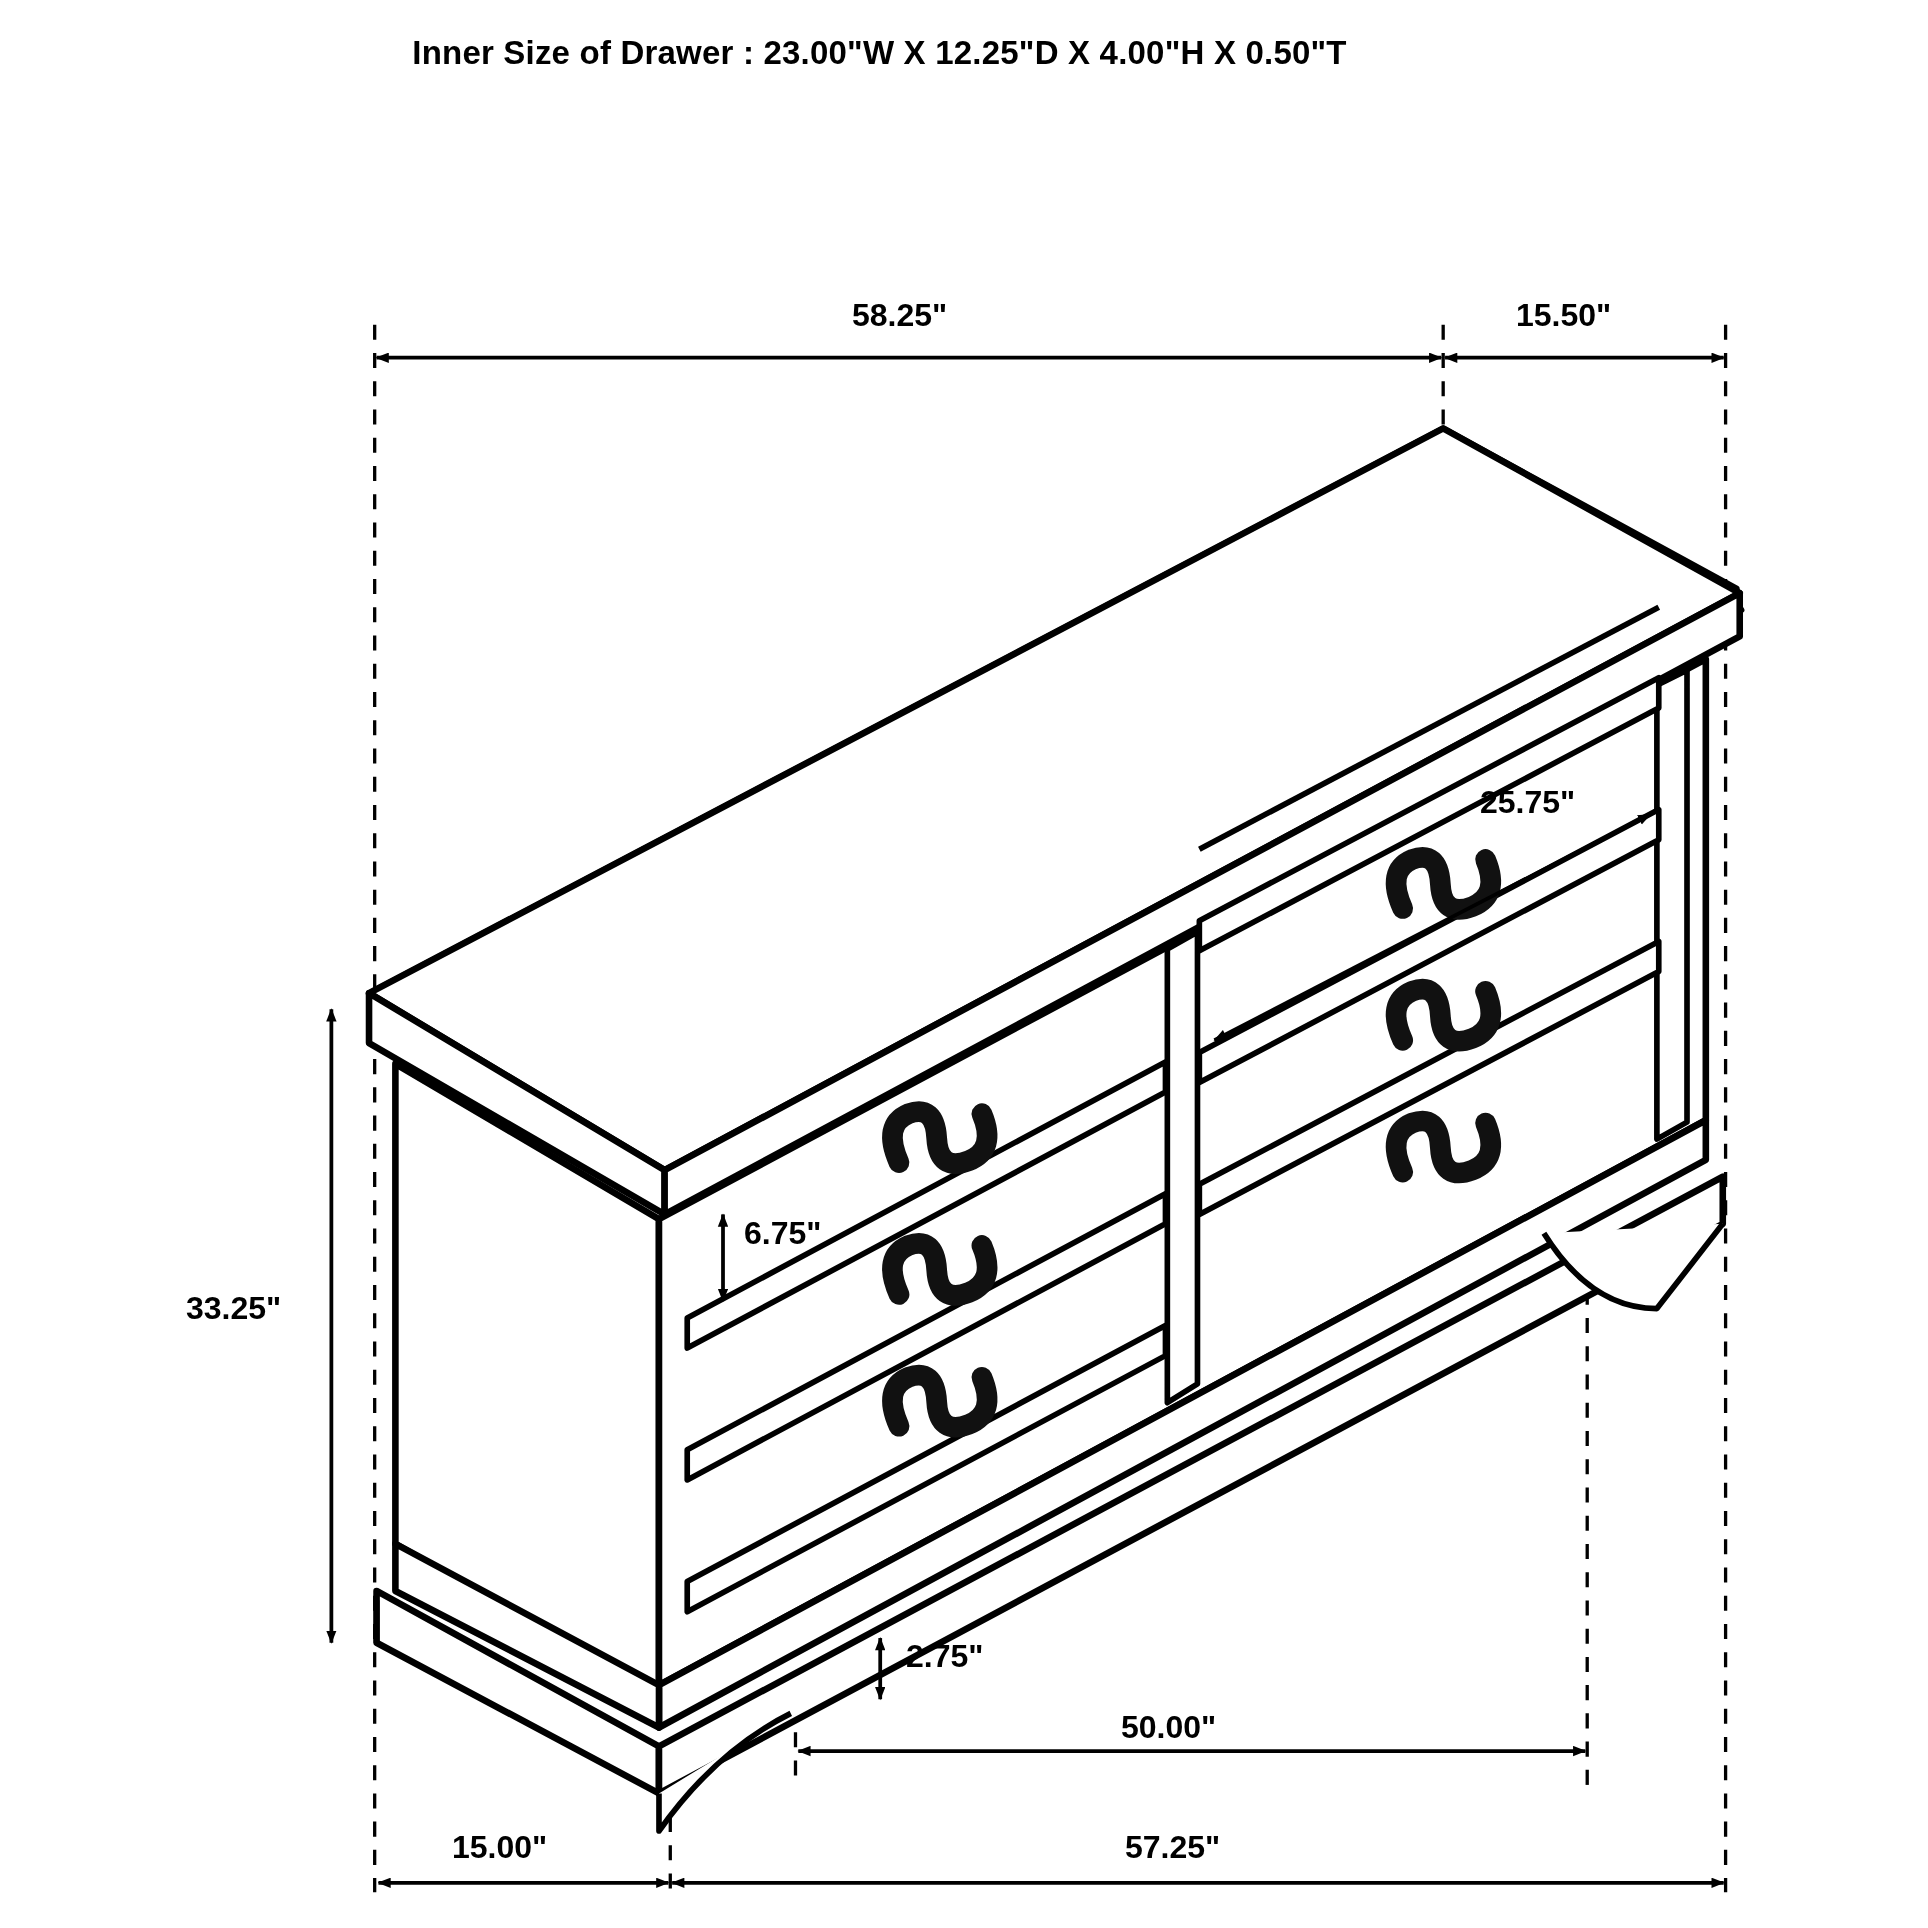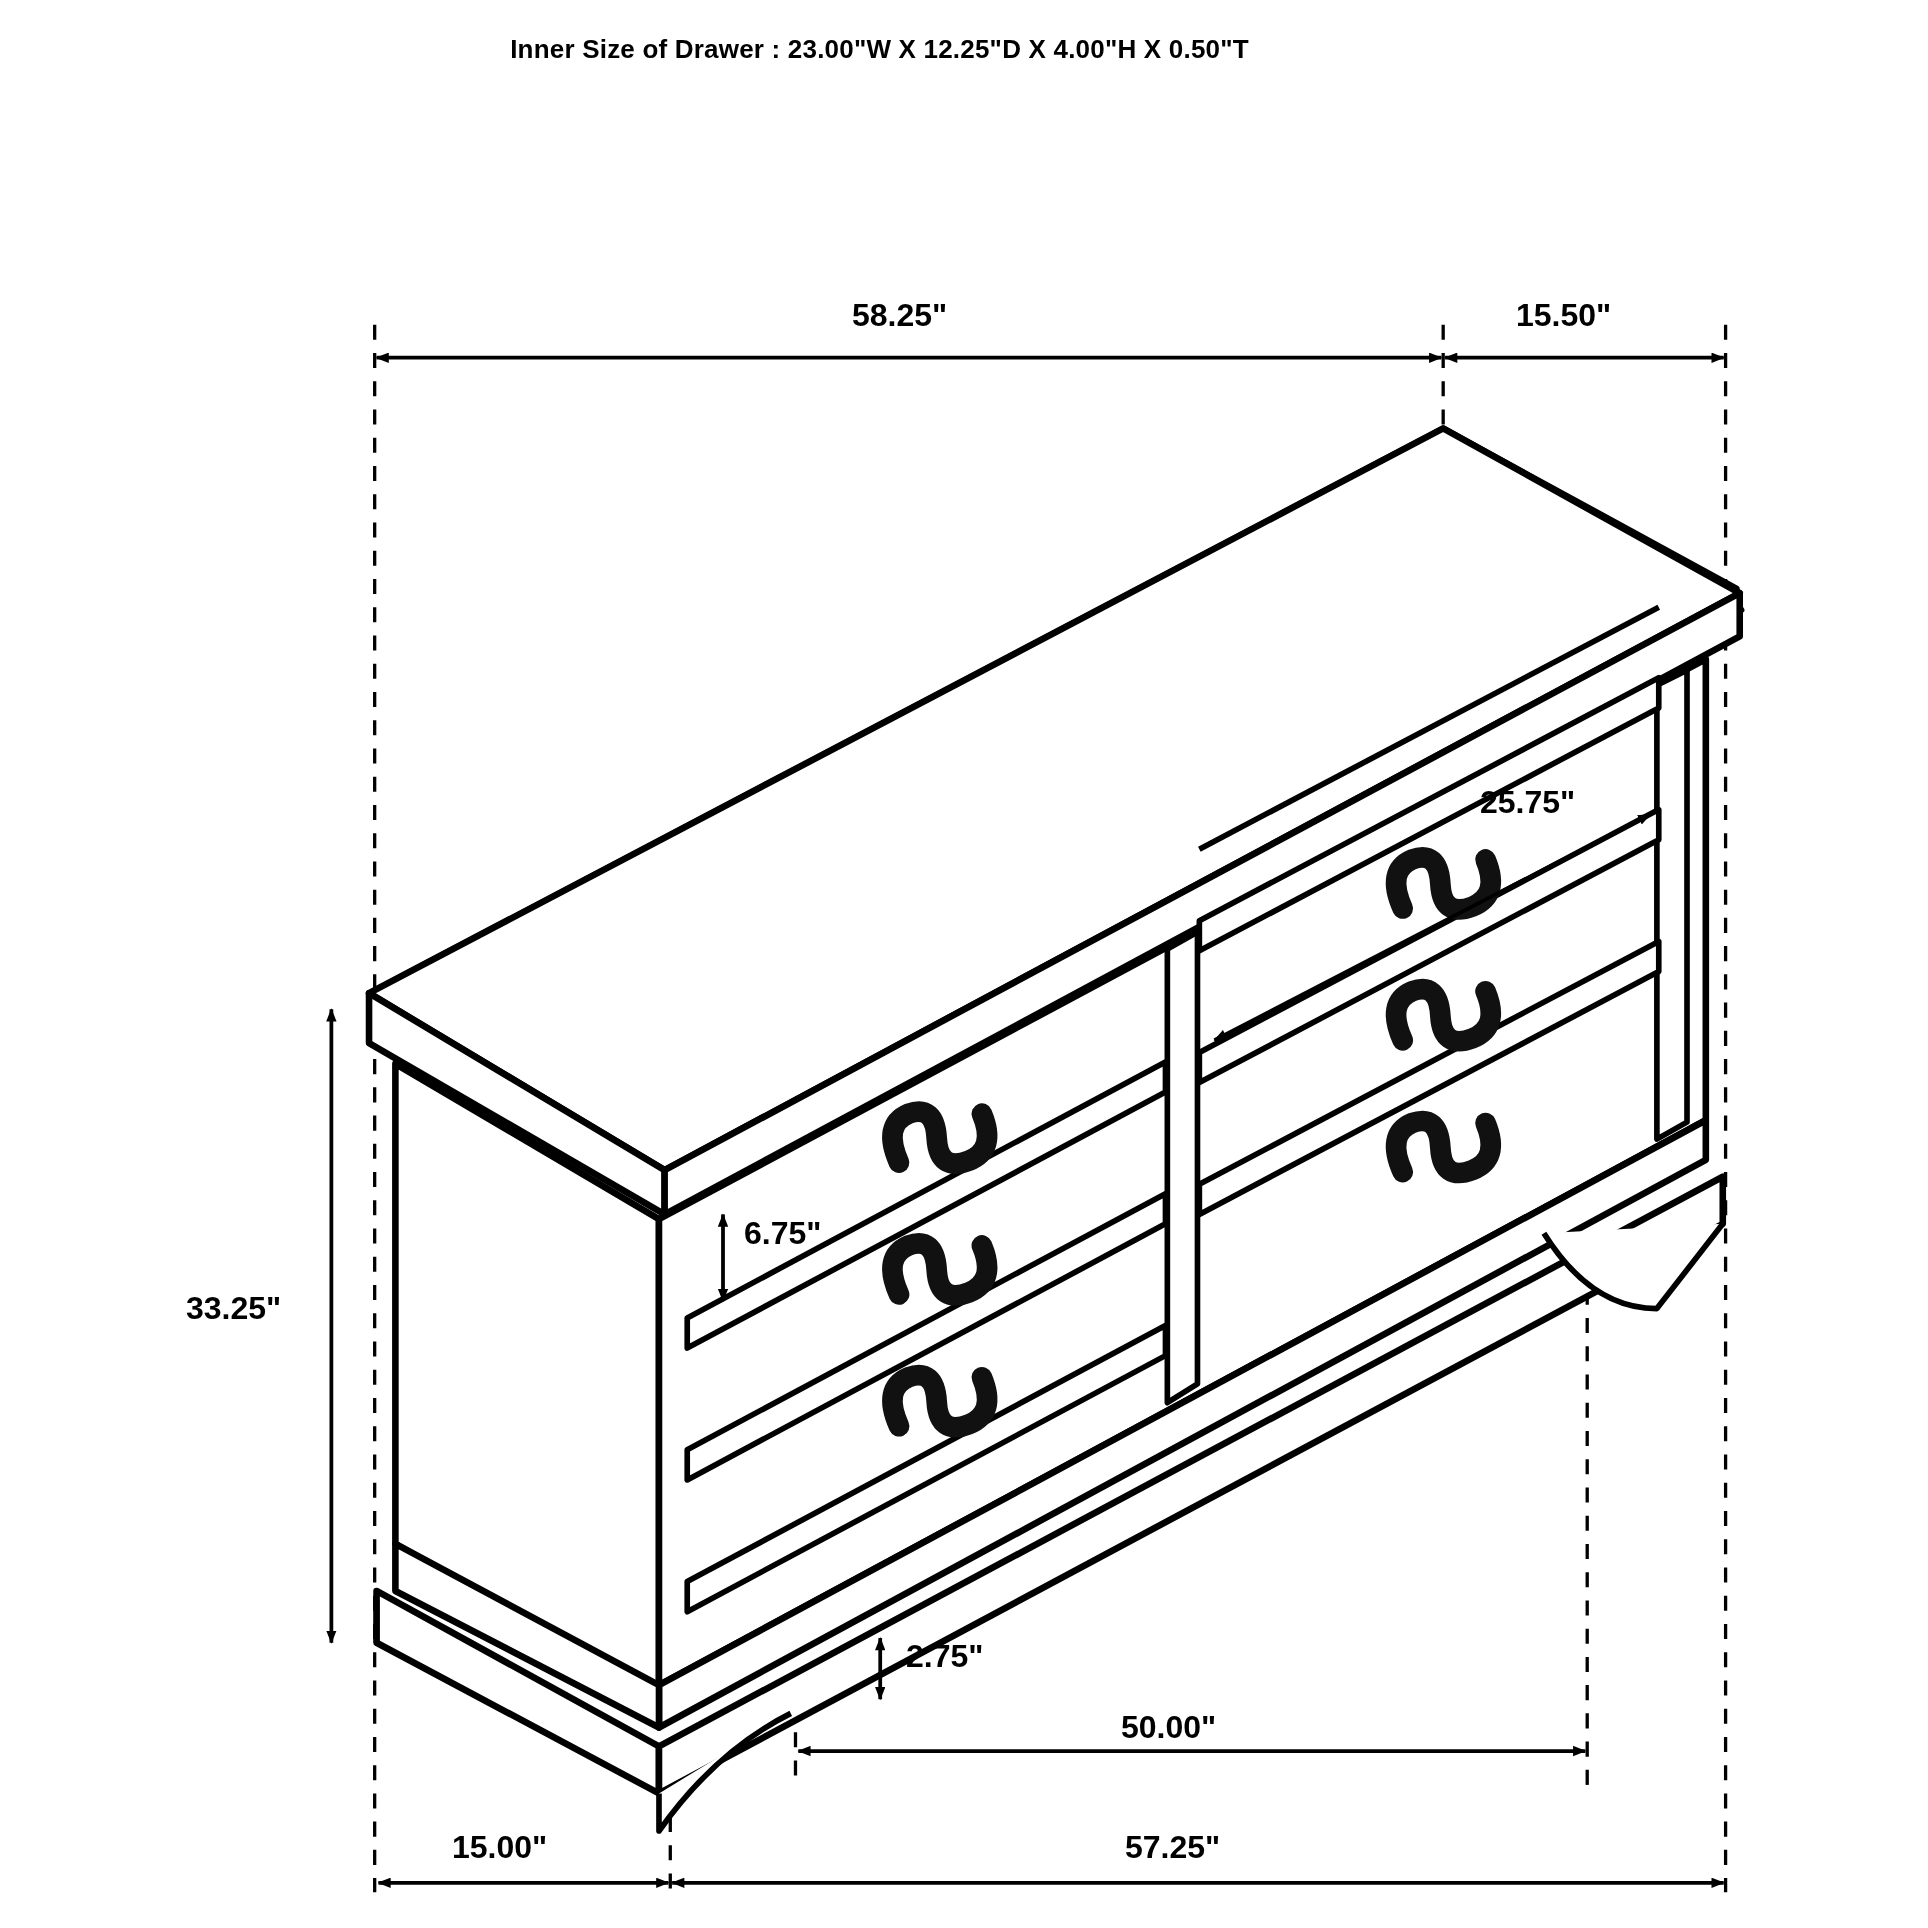--- a/index.html
+++ b/index.html
@@ -19,21 +19,21 @@
     position: relative;
     width: 1928px;
     height: 1928px;
   }
   .title {
     position: absolute;
     top: 34px;
     left: 0;
     width: 1759px;
     text-align: center;
-    font-size: 26px;
+    font-size: 33px;
     font-weight: bold;
     letter-spacing: 0.2px;
   }
   svg.figure {
     position: absolute;
     top: 0;
     left: 0;
     width: 1928px;
     height: 1928px;
   }

